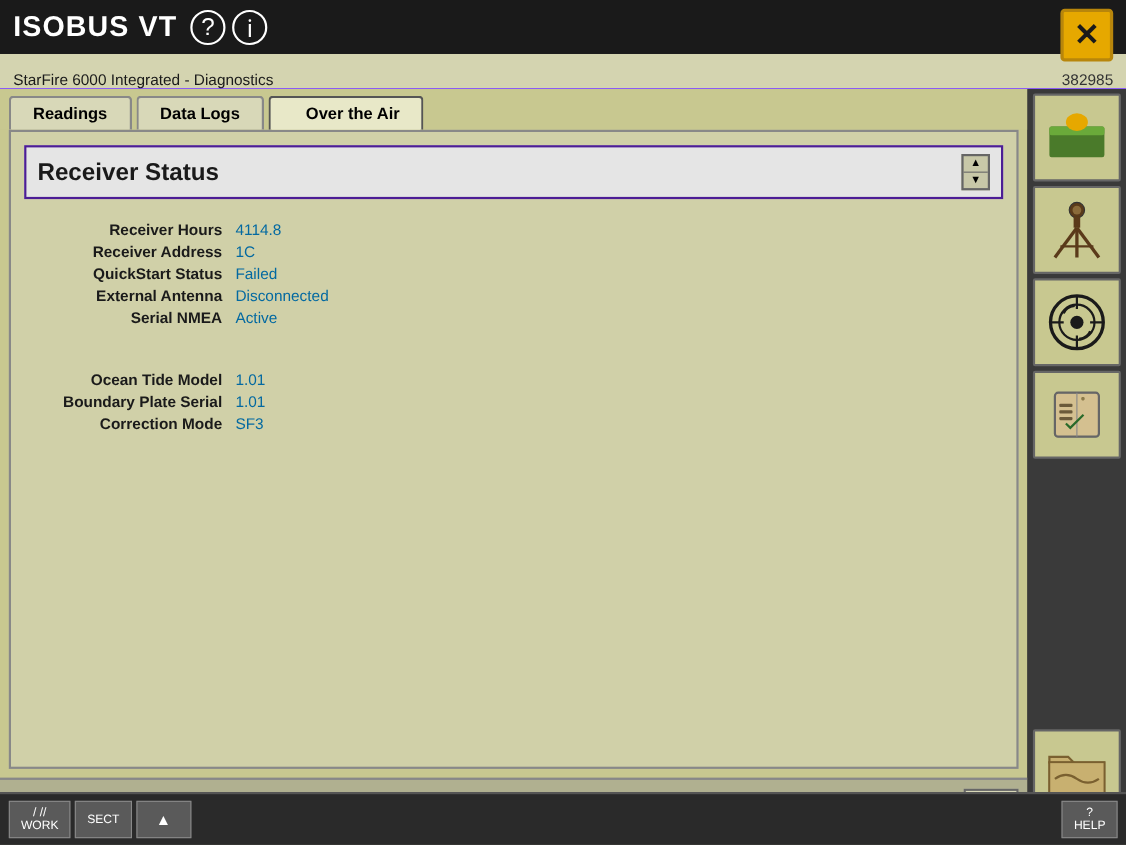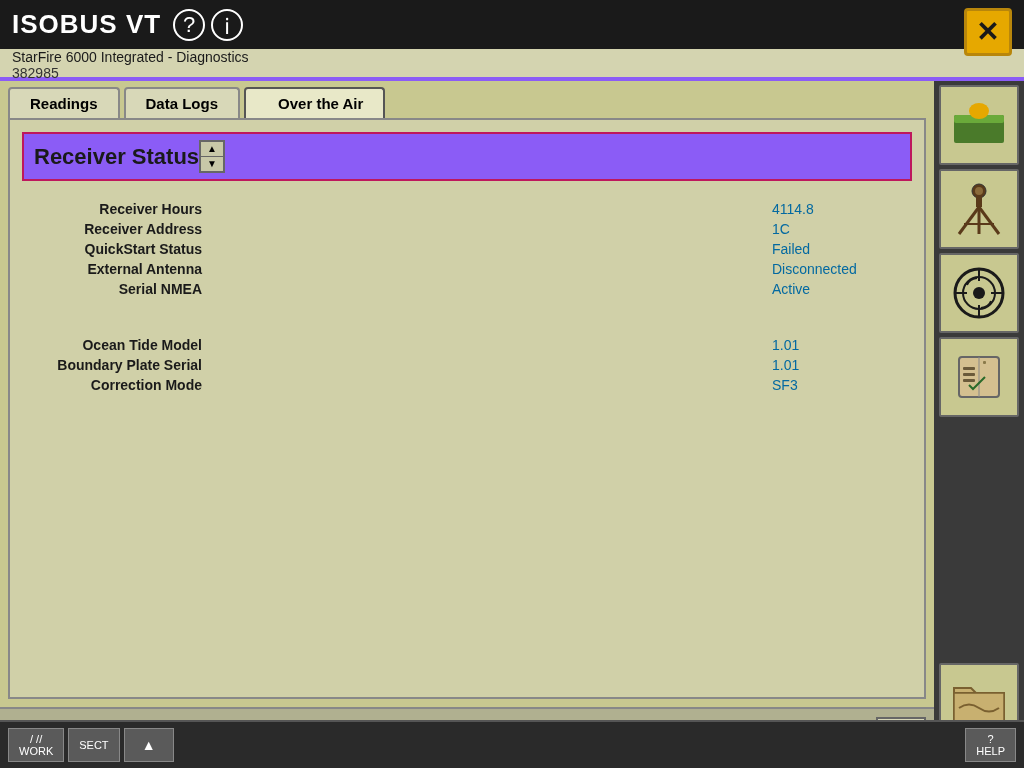--- a/index.html
+++ b/index.html
@@ -59,26 +59,25 @@
       font-size: 28px;
       font-weight: bold;
       line-height: 1;
     }
 
     
     .sub-header {
       background: #d4d4b0;
       height: 32px;
       display: flex;
-      align-items: flex-start;
+      align-items: flex-end;
       padding: 0 12px;
       font-size: 14px;
       color: #1a1a1a;
-      border-bottom: 4px solid #8b5cf6;
-      flex-direction: column;
+      border-bottom: 1px solid #8b5cf6;
     }
     .sub-header-title {
       flex: 1;
     }
     .sub-header-id {
       font-size: 14px;
       color: #333;
     }
 
     
@@ -134,25 +133,25 @@
       padding: 12px;
     }
 
     
     .selector-row {
       display: flex;
       align-items: center;
       margin-bottom: 20px;
     }
     .selector-box {
-      background: #8b5cf6;
-      border: 2px solid #be185d;
-      display: flex;
-      align-items: center;
-      justify-content: flex-start;
+      background: #e5e5e5;
+      border: 2px solid #4c1d95;
+      display: flex;
+      align-items: center;
+      justify-content: space-between;
       padding: 6px 10px;
       flex: 1;
     }
     .selector-label {
       font-size: 22px;
       font-weight: bold;
       color: #1a1a1a;
     }
     .selector-arrows {
       display: flex;
@@ -176,23 +175,23 @@
     
     .status-fields {
       display: flex;
       flex-direction: column;
       gap: 4px;
       padding: 0 20px;
       margin-bottom: 20px;
     }
     .field-row {
       display: flex;
-      justify-content: space-between;
-      align-items: center;
-      gap: 0;
+      justify-content: flex-start;
+      align-items: center;
+      gap: 12px;
     }
     .field-label {
       font-size: 14px;
       font-weight: bold;
       color: #1a1a1a;
       text-align: right;
       min-width: 160px;
     }
     .field-value {
       font-size: 14px;

